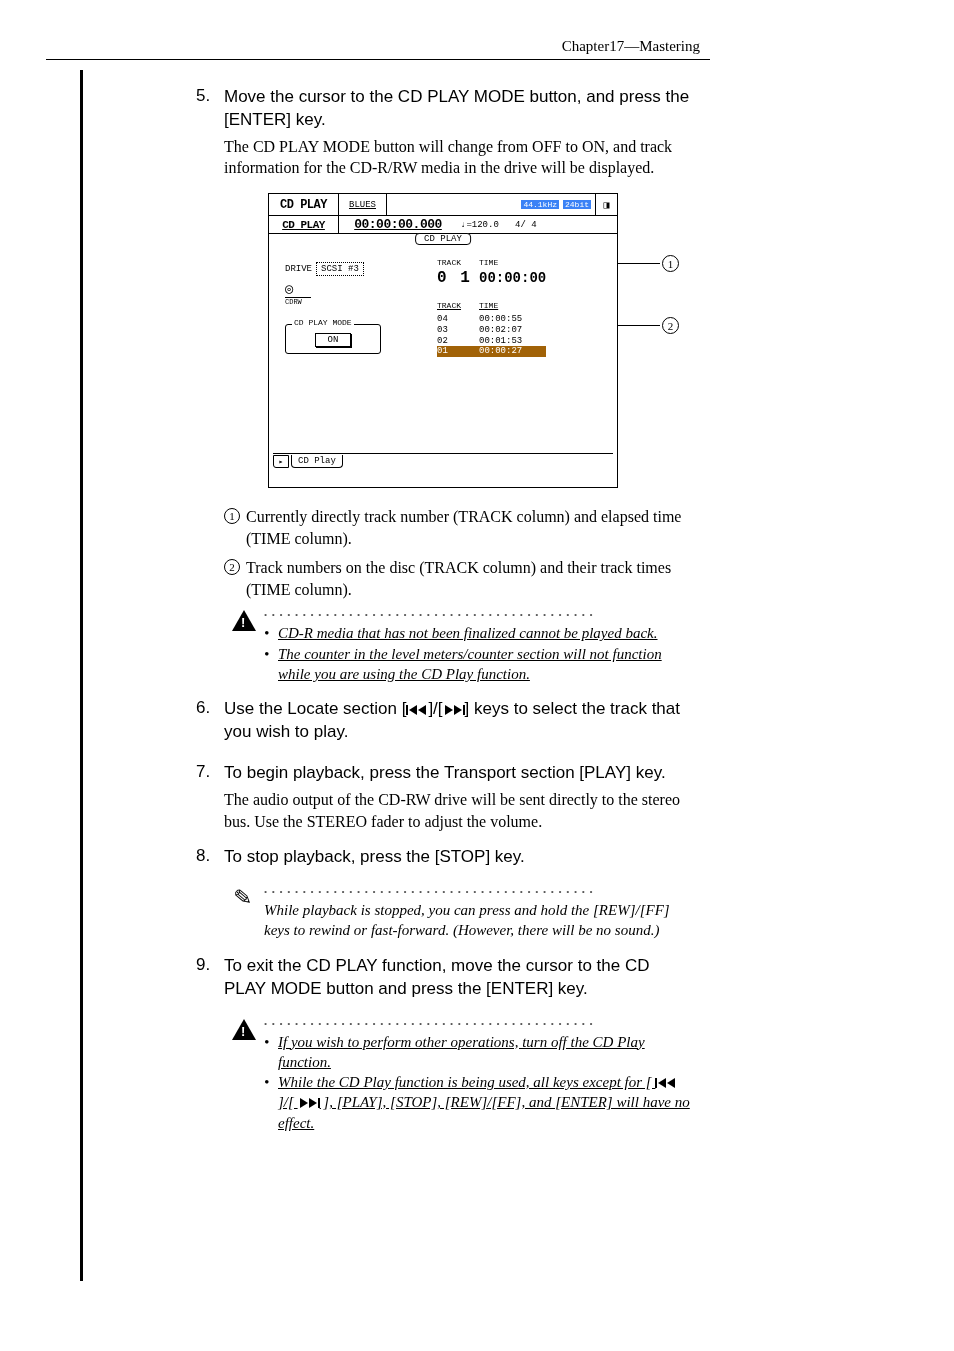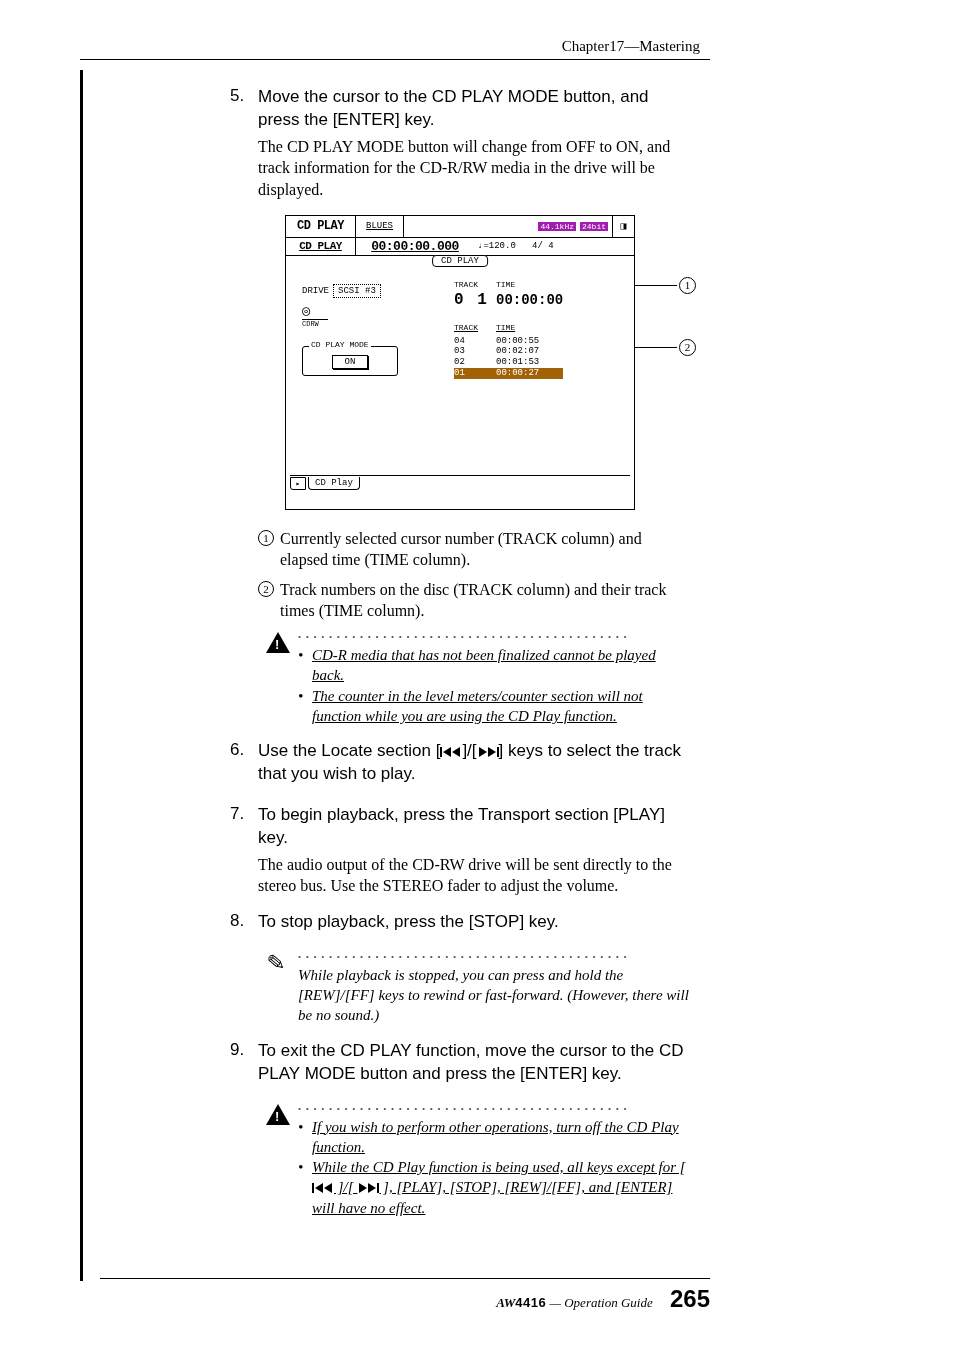--- a/index.html
+++ b/index.html
@@ -1,33 +1,33 @@
 <!DOCTYPE html>
 <html><head>
 <meta charset="utf-8">
 <style>
   * { margin: 0; padding: 0; box-sizing: border-box; }
   body { font-family: "Times New Roman", serif; background: #fff; color: #000; }
-  .page { width: 780px; height: 1351px; position: relative; padding: 38px 70px 40px 80px; }
+  .page { width: 780px; height: 1351px; position: relative; padding: 38px 70px 40px 46px; }
   .header-right { text-align: right; font-size: 15px; padding-right: 10px; }
   .header-rule { border: none; border-top: 1px solid #000; margin-top: 4px; margin-bottom: 26px; }
   .content { padding-left: 150px; padding-right: 20px; }
   .step { display: flex; margin-bottom: 14px; }
   .step-num { width: 28px; flex-shrink: 0; font-family: "Helvetica Neue", Arial, sans-serif; font-size: 17px; font-weight: 500; }
   .step-body { flex: 1; }
   .step-head { font-family: "Helvetica Neue", Arial, sans-serif; font-size: 17px; font-weight: 500; line-height: 1.35; margin-bottom: 4px; }
   .step-desc { font-size: 16px; line-height: 1.35; }
   .figure-wrap { display: flex; justify-content: center; margin: 14px 0 18px 0; }
   .figure-inner { position: relative; }
   .figure-box { width: 350px; height: 295px; border: 1.5px solid #000; background: #fff; position: relative; font-family: "Courier New", monospace; font-size: 11px; color: #000; }
   .fig-titlebar { height: 22px; border-bottom: 1px solid #000; display: flex; align-items: stretch; }
   .fig-title-left { width: 70px; border-right: 1px solid #000; display: flex; align-items: center; justify-content: center; font-weight: bold; font-size: 12px; letter-spacing: -0.5px; }
   .fig-title-song { width: 48px; border-right: 1px solid #000; display: flex; align-items: center; justify-content: center; font-size: 9px; text-decoration: underline; }
   .fig-title-fill { flex: 1; display: flex; align-items: center; justify-content: flex-end; padding-right: 4px; font-size: 9px; gap: 4px; }
-  .fig-badge { background: #a21caf; color: #fff; padding: 0 2px; font-size: 8px; }
+  .fig-badge { background: #3b82f6; color: #fff; padding: 0 2px; font-size: 8px; }
   .fig-icon-box { width: 22px; border-left: 1px solid #000; display: flex; align-items: center; justify-content: center; font-size: 10px; }
   .fig-subbar { height: 18px; border-bottom: 1px solid #000; display: flex; align-items: stretch; }
   .fig-sub-left { width: 70px; border-right: 1px solid #000; display: flex; align-items: center; justify-content: center; font-weight: bold; font-size: 11px; letter-spacing: -0.5px; text-decoration: underline; }
   .fig-sub-time { width: 118px; display: flex; align-items: center; justify-content: center; font-weight: bold; font-size: 13px; letter-spacing: -0.5px; text-decoration: underline; }
   .fig-sub-rest { flex: 1; display: flex; align-items: center; font-size: 9px; padding-left: 4px; }
   .fig-main { position: relative; padding: 10px 10px 0 10px; height: 236px; }
   .fig-tab { position: absolute; top: -1px; left: 50%; transform: translateX(-50%); font-size: 9px; border: 1px solid #000; border-radius: 4px; padding: 0 8px; background: #fff; }
   .fig-left-col { position: absolute; left: 16px; top: 28px; }
   .fig-drive-row { display: flex; align-items: center; margin-bottom: 4px; }
   .fig-drive-label { font-size: 9px; margin-right: 4px; }
@@ -177,21 +177,21 @@
         <div class="callout" style="top:124px; left:350px;">
           <div class="callout-line" style="width:42px;"></div>
           <div class="callout-circle">2</div>
         </div>
       </div>
     </div>
 
     <div style="padding-left:28px;">
       <div class="annot">
         <div class="annot-num"><span class="circled">1</span></div>
-        <div class="annot-text">Currently selected cursor number (TRACK column) and elapsed time (TIME column).</div>
+        <div class="annot-text">Currently directly track number (TRACK column) and elapsed time (TIME column).</div>
       </div>
       <div class="annot">
         <div class="annot-num"><span class="circled">2</span></div>
         <div class="annot-text">Track numbers on the disc (TRACK column) and their track times (TIME column).</div>
       </div>
 
       <div class="note-block">
         <div class="note-icon">
             <div class="warn-tri"></div>
           </div>
@@ -276,20 +276,13 @@
                   <rect x="20" y="1" width="2" height="10" fill="#000"></rect>
                 </svg><span> ], [PLAY], [STOP], [REW]/[FF], and [ENTER] will have no effect.</span>
             </li>
           </ul>
         </div>
       </div>
     </div>
 
   </div>
 
-  <div class="footer">
-    <hr class="footer-rule">
-    <div class="footer-line">
-      <span><span style="font-style:italic;font-family:'Times New Roman',serif;font-weight:bold;">A</span><span style="font-style:italic;font-family:'Times New Roman',serif;font-weight:bold;">W</span><span class="footer-model">4416</span></span><span> — Operation Guide</span>
-      <span class="footer-page">265</span>
-    </div>
-  </div>
 </div>
 
 </body></html>

